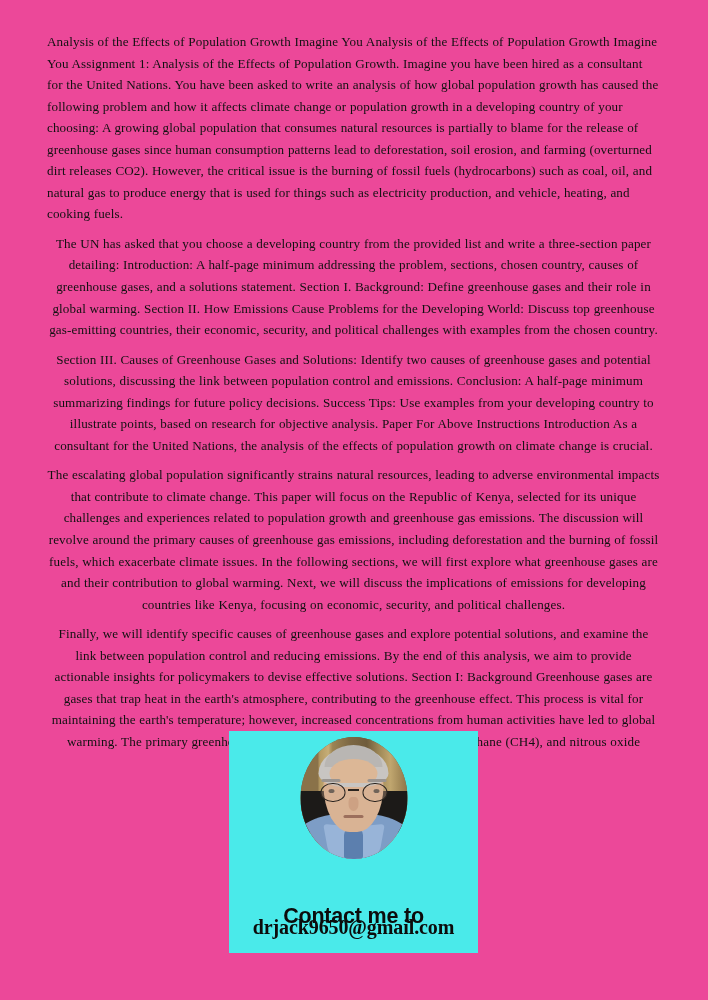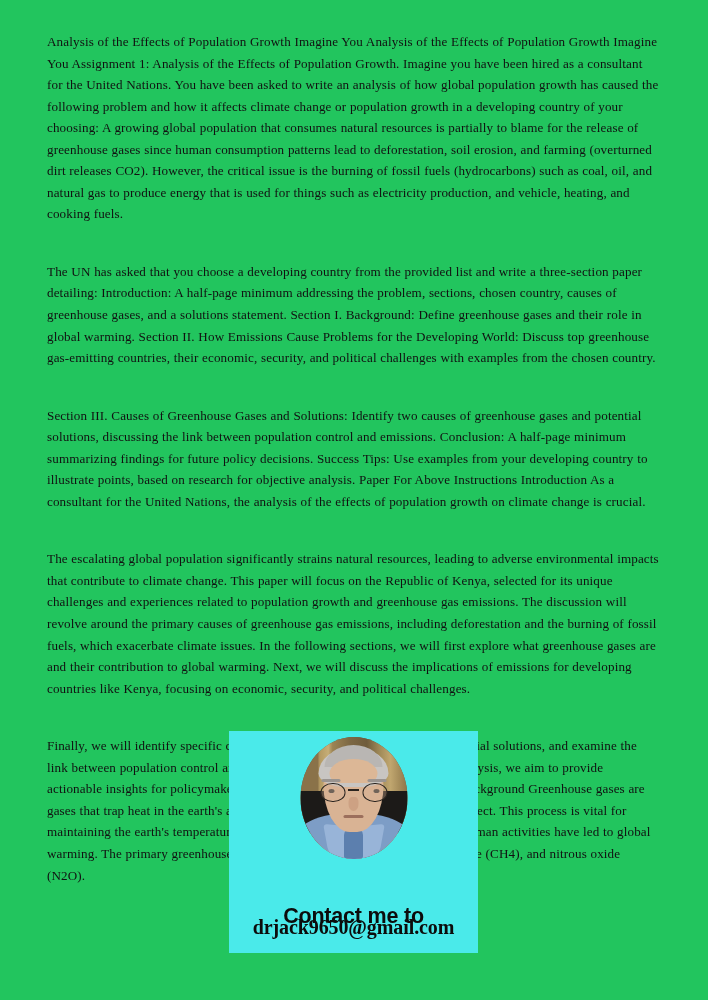--- a/index.html
+++ b/index.html
@@ -15,41 +15,42 @@
     color: #000000;
     position: relative;
   }
 
   #page {
     position: absolute;
     left: 0;
     top: 0;
     width: 708px;
     height: 1000px;
-    background: #22c55e;
+    background: #ec4899;
   }
 
   #doc-body {
     position: absolute;
     left: 47px;
     top: 31px;
     width: 613px;
   }
 
   .para {
     font-size: 13.1px;
     line-height: 21.55px;
     text-align: left;
     margin: 0;
     color: #111111;
     letter-spacing: 0.01em;
     word-spacing: 0.015em;
   }
   .para + .para {
-    margin-top: 36px;
+    margin-top: 8px;
+    text-align: center;
   }
 
   
   #contact-overlay {
     position: absolute;
     left: 229px;
     top: 731px;
     width: 249px;
     height: 222px;
     background: #4aeaea;

